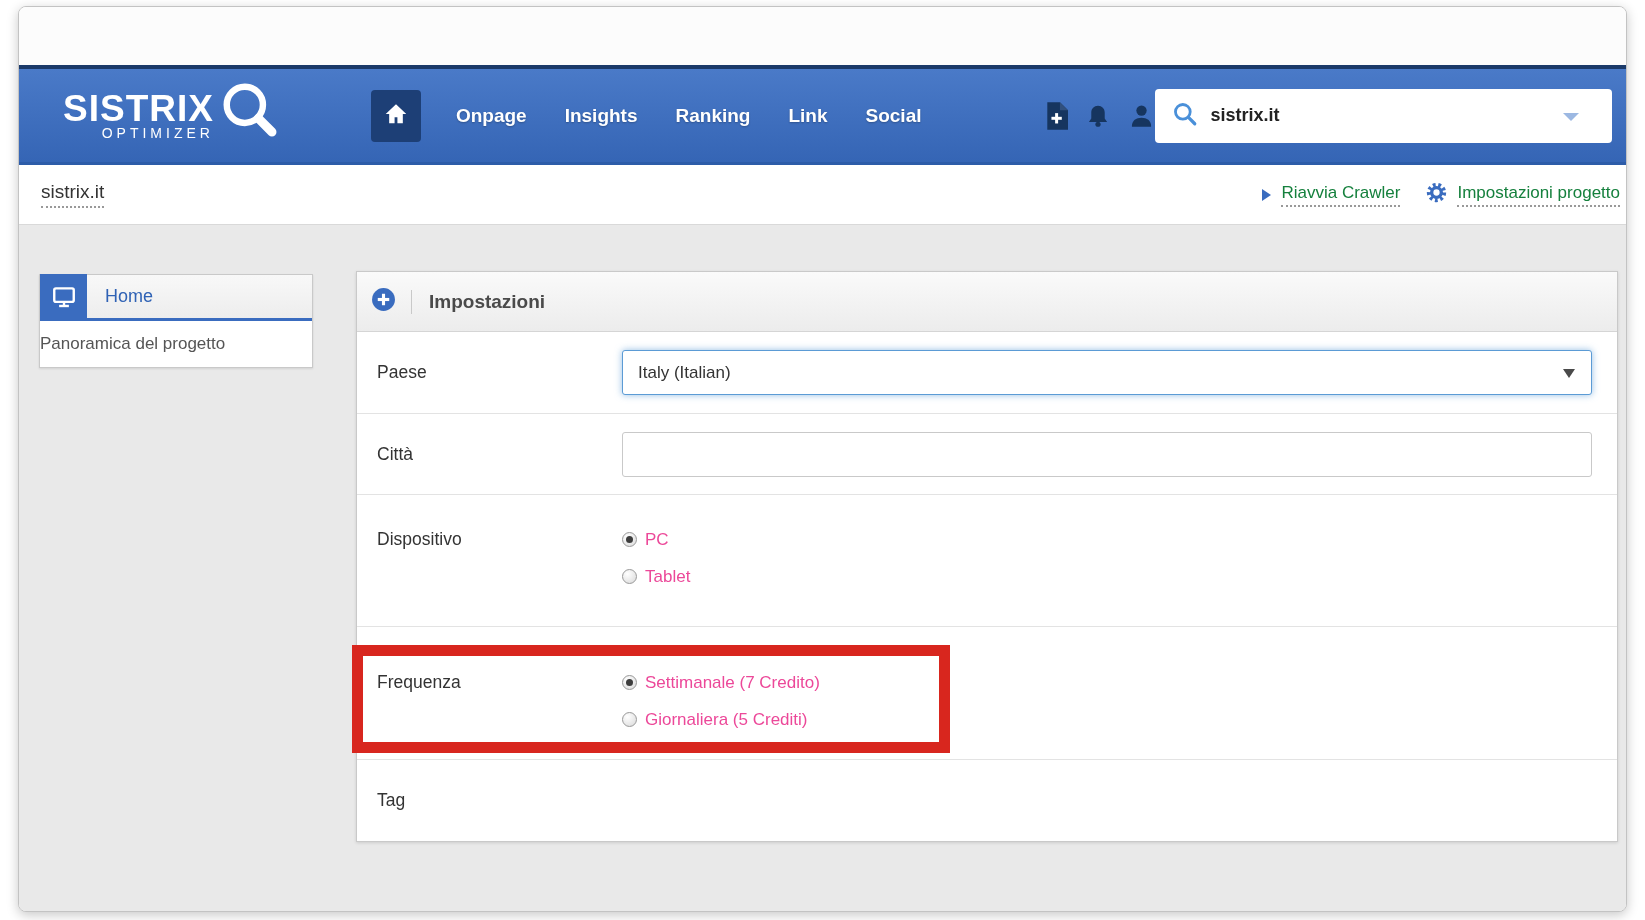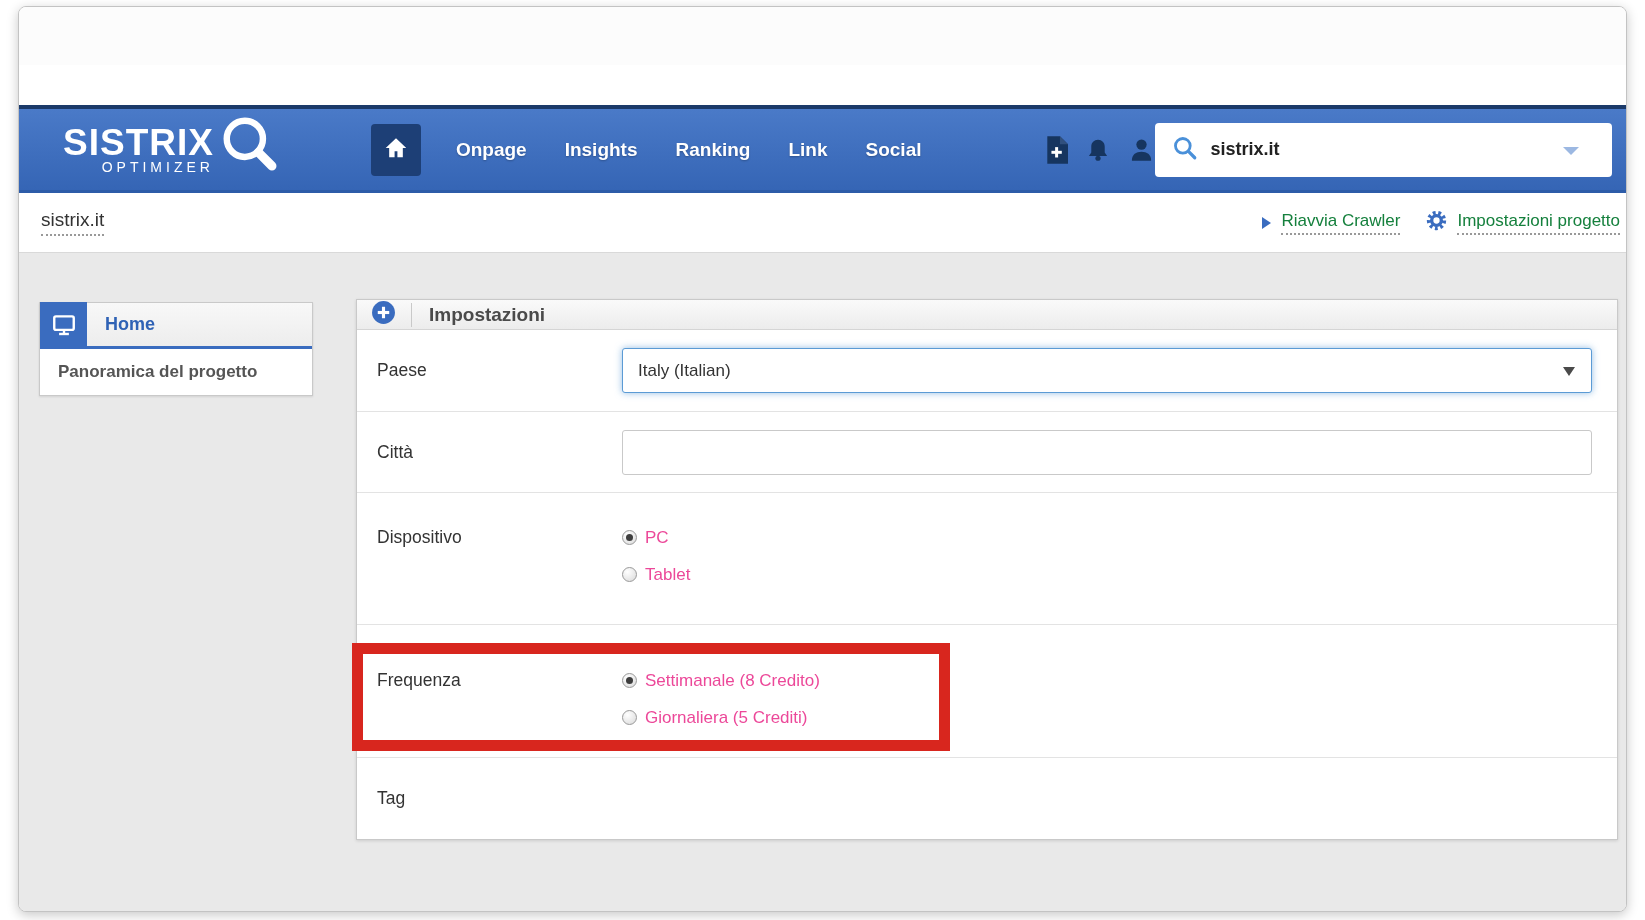--- a/index.html
+++ b/index.html
@@ -4,23 +4,23 @@
 <style>
   * { margin:0; padding:0; box-sizing:border-box; }
   html,body { width:1645px; height:920px; background:#ffffff;
     font-family:"Liberation Sans","DejaVu Sans",sans-serif; }
   .app-card { position:absolute; left:18px; top:6px; width:1609px; height:906px;
     background:#fff; border:1px solid #c3c3c3; border-radius:8px;
     box-shadow:0 3px 12px rgba(0,0,0,.22); overflow:hidden; }
   .top-strip { height:58px; background:#fcfcfc; }
 
   
-  .blue-header { height:88px; background:linear-gradient(#4a7ac8,#3565b5);
+  .blue-header { height:100px; background:linear-gradient(#4a7ac8,#3565b5);
     border-top:4px solid #1b3a69; border-bottom:3px solid #2d5ca8;
-    display:flex; align-items:center; position:relative;margin-top:40px; }
+    display:flex; align-items:center; position:relative; }
   .logo { display:flex; align-items:center; margin-left:44px; }
   .logo-text { display:flex; flex-direction:column; align-items:flex-end; }
   .logo-main { font-size:37px; font-weight:bold; color:#fff; letter-spacing:1px; line-height:36px; }
   .logo-sub { font-size:14px; color:#fff; letter-spacing:4px; margin-top:-2px; }
   .logo-mag { margin-left:5px; margin-top:-8px; }
   .nav { display:flex; align-items:center; margin-left:62px;padding-left:28px; }
   .nav-home { width:50px; height:52px; background:#1d3f76; border-radius:4px;
     display:flex; align-items:center; justify-content:center; margin-right:16px; cursor:pointer; }
   .nav-item { padding:0 19px; font-size:19px; font-weight:bold; color:#fff; cursor:pointer;
     text-shadow:0 1px 2px rgba(0,0,0,.25); }
@@ -47,27 +47,27 @@
 
   
   .content { height:707px; background:#e9e9e9; position:relative; }
 
   .sidebar { position:absolute; left:20px; top:49px; width:274px; background:#fff;
     border:1px solid #c9c9c9; box-shadow:0 1px 2px rgba(0,0,0,.10); }
   .sb-header { height:46px; display:flex; align-items:center;
     background:linear-gradient(#f8f8f8,#ededed); border-bottom:3px solid #3a6cbf; cursor:pointer; }
   .sb-icon { width:47px; height:46px; background:#3a6cbf; display:flex;
     align-items:center; justify-content:center; flex:none; }
-  .sb-home { margin-left:18px; font-size:18px; font-weight:bold; color:#2f62b5; }
-  .sb-item { height:46px; display:flex; align-items:center; padding-left:18px;
-    font-size:17px; color:#555; background:#fff; cursor:pointer;font-weight:bold; }
+  .sb-home { margin-left:18px; font-size:18px; font-weight:normal; color:#2f62b5; }
+  .sb-item { height:46px; display:flex; align-items:center; 
+    font-size:17px; color:#555; background:#fff; cursor:pointer; }
 
   .panel { position:absolute; left:337px; top:46px; width:1262px; background:#fff;
     border:1px solid #c9c9c9; box-shadow:0 1px 3px rgba(0,0,0,.12); }
-  .panel-header { height:30px; background:linear-gradient(#fafafa,#ececec);
+  .panel-header { height:60px; background:linear-gradient(#fafafa,#ececec);
     border-bottom:1px solid #d5d5d5; display:flex; align-items:center; padding-left:14px; }
   .panel-title { font-size:19px; font-weight:bold; color:#4a4a4a; margin-left:17px; }
   .ph-divider { width:1px; height:24px; background:#c9c9c9; margin-left:15px; }
 
   .row { display:flex; border-top:1px solid #e3e3e3; position:relative; }
   .row.first { border-top:none; }
   .row-label { width:265px; padding-left:20px; font-size:17.5px; color:#333; flex:none; }
   .row-field { flex:1; padding-right:25px; }
   .v-center { align-items:center; }
   .r-select { height:45px; border:1px solid #c9c9c9; border-radius:3px; background:#fff;
@@ -248,21 +248,21 @@
           </div>
         </div>
       </div>
 
       <div class="row row-frequenza">
         <div class="red-box"></div>
         <div class="row-label">Frequenza</div>
         <div class="row-field">
           <div class="radio-opt">
             <span class="radio checked"></span>
-            <span>Settimanale (8 Credito)</span>
+            <span>Settimanale (7 Credito)</span>
           </div>
           <div class="radio-opt">
             <span class="radio"></span>
             <span>Giornaliera (5 Crediti)</span>
           </div>
         </div>
       </div>
 
 
       <div class="row row-tag v-center">

